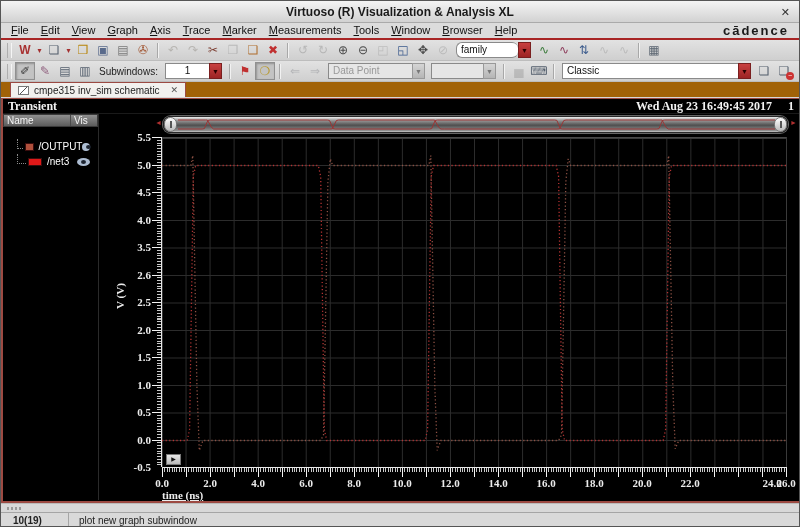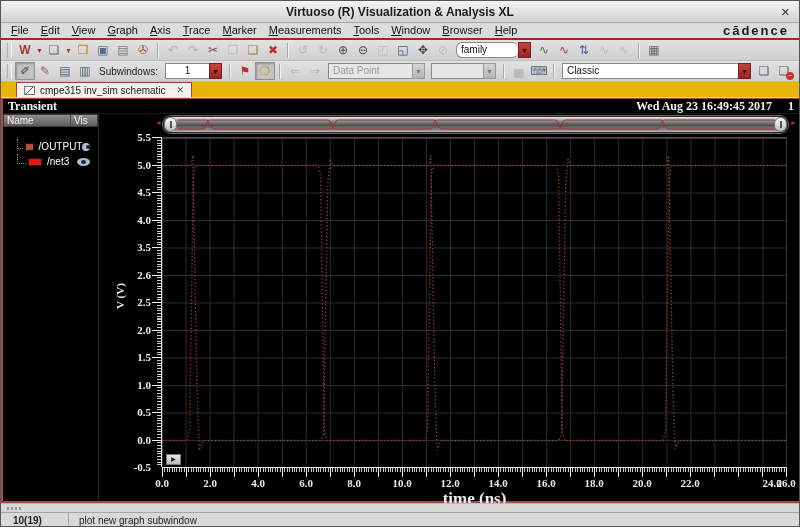--- a/index.html
+++ b/index.html
@@ -28,21 +28,21 @@
   .tb-drop { width:9px; height:18px; font-size:8px; color:#a33030; display:flex; align-items:center; justify-content:center; }
   .tb-text { font-size:10px; color:#222; padding:0 4px; }
   .combo { display:flex; align-items:center; height:16px; margin:0 3px; }
   .combo .field { height:16px; background:#fff; border:1px solid #8a8a8a; border-right:none; font-size:10px; line-height:14px; padding:0 4px; overflow:hidden; white-space:nowrap; color:#111; }
   .combo .cbtn { width:13px; height:16px; background:linear-gradient(#c84040,#9c2424); border:1px solid #7a1f1f; color:#2a0000; font-size:7px; display:flex; align-items:center; justify-content:center; }
   .combo.disabled .field { background:#e6e6e6; color:#999; }
   .combo.disabled .cbtn { background:linear-gradient(#d5d5d5,#b5b5b5); border-color:#999; color:#777; }
   .badge-red::after { content:"−"; position:absolute; right:-1px; bottom:-1px; width:8px; height:8px; line-height:8px; border-radius:50%; background:#c33; color:#fff; font-size:7px; text-align:center; }
 
   
-  .tabbar { height:15px; background:#eab308; display:flex; align-items:flex-end; padding-left:15px; }
+  .tabbar { height:15px; background:#a16207; display:flex; align-items:flex-end; padding-left:9px; }
   .tab { display:flex; align-items:center; gap:5px; height:15px; padding:0 7px; background:#f2f1ee; border:1px solid #9c4a42; border-bottom:none; font-size:10px; color:#222; }
   .tab-icon { width:11px; height:9px; background:linear-gradient(135deg,#fff 44%,#555 46%,#555 54%,#fff 56%); border:1px solid #777; }
   .tab .tclose { font-size:9px; color:#555; margin-left:6px; }
 
   
   .main { position:absolute; left:0; top:97px; width:800px; height:405px; background:#000; border:2px solid #9c4a42; border-top:1px solid #9c4a42; }
   .theader { height:15px; background:#000; display:flex; align-items:center; padding:0 5px; border-bottom:1px solid #1a1a1a; }
   .theader .ttitle { font-family:"Liberation Serif", serif; font-weight:bold; font-size:12px; color:#f2f2f2; }
   .theader .tspacer { flex:1; }
   .theader .tdate { font-family:"Liberation Serif", serif; font-weight:bold; font-size:12px; color:#f2f2f2; }
@@ -81,21 +81,21 @@
   .yruler .major { position:absolute; right:0; top:0; bottom:0; width:9px; background:repeating-linear-gradient(to bottom,#f2f2f2 0 1px,transparent 1px 27.5px); }
 
   .canvas { position:absolute; left:63px; top:23px; width:625px; height:330px; background:#000; border-top:1px solid #4a4a4a; border-right:1px solid #333; }
   .canvas svg { display:block; width:625px; height:330px; }
   .playbtn { position:absolute; left:67px; top:340px; width:15px; height:11px; background:linear-gradient(#e8e8e8,#b9b9b9); border:1px solid #777; color:#111; font-size:6px; line-height:9px; text-align:center; }
 
   .xruler { position:absolute; left:63px; top:353px; width:625px; height:9px; border-top:1px solid #e8e8e8; }
   .xruler .minor { position:absolute; left:0; right:0; top:0; height:4px; background:repeating-linear-gradient(to right,#c9c9c9 0 1px,transparent 1px 2.4px); }
   .xruler .major { position:absolute; left:0; right:0; top:0; height:9px; background:repeating-linear-gradient(to right,#f2f2f2 0 1px,transparent 1px 24px); }
   .xtick { position:absolute; top:363px; width:34px; margin-left:-17px; text-align:center; font-family:"Liberation Serif", serif; font-weight:bold; font-size:11px; color:#ececec; }
-  .xlab { position:absolute; top:375px; left:63px; width:625px; text-align:center; font-family:"Liberation Serif", serif; font-weight:bold; font-size:17px; color:#ececec;text-decoration:underline; }
+  .xlab { position:absolute; top:375px; left:63px; width:625px; text-align:left; font-family:"Liberation Serif", serif; font-weight:bold; font-size:11px; color:#ececec;text-decoration:underline; }
 
   
   .rstrip { position:absolute; left:0; top:502px; width:800px; height:9px; background:#d8d8d8; border-top:1px solid #bbb; }
   .rgrip { position:absolute; left:6px; top:3px; width:14px; height:3px; background:repeating-linear-gradient(to right,#999 0 2px,transparent 2px 4px); }
   .statusbar { position:absolute; left:0; top:511px; width:800px; height:16px; background:#d9d9d9; border-top:1px solid #a5a5a5; display:flex; align-items:center; font-size:10px; color:#222; }
   .statusbar .cell-left { width:68px; padding-left:12px; border-right:1px solid #a5a5a5; line-height:15px;font-weight:bold; }
   .statusbar .cell-msg { padding-left:10px; line-height:15px; }
 </style>
 </head>
 <body>

